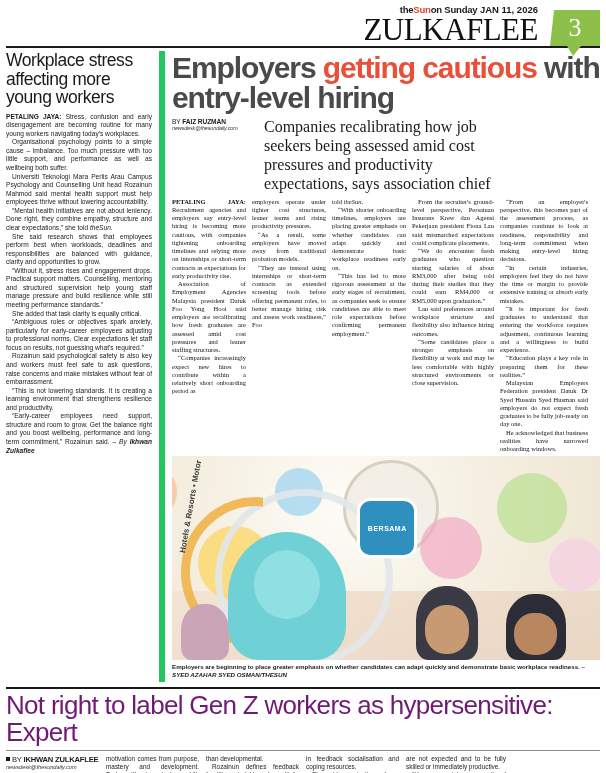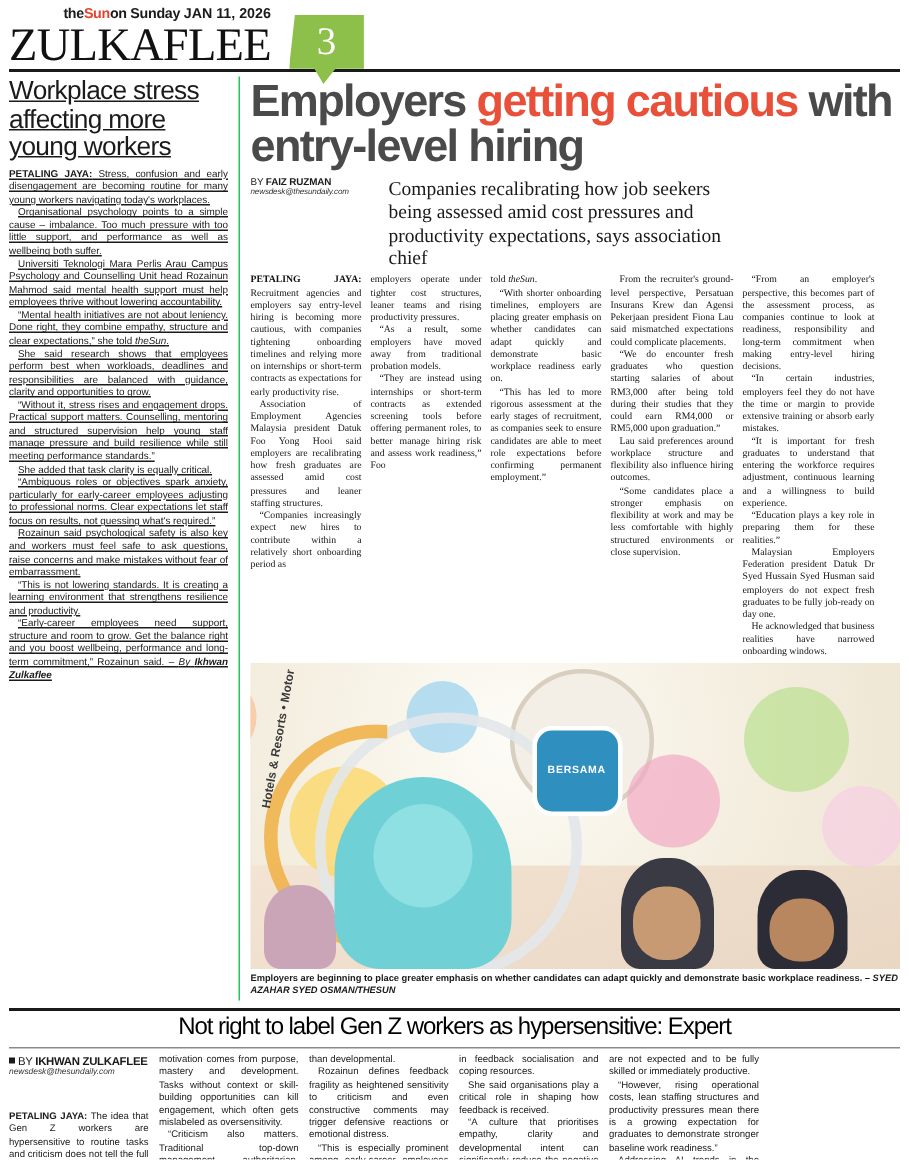--- a/index.html
+++ b/index.html
@@ -8,21 +8,21 @@
     background: #ffffff;
     font-family: "Liberation Sans", sans-serif;
     color: #1a1a1a;
     overflow: hidden;
   }
   .page { position: relative; width: 606px; height: 773px; padding: 0 6px; }
 
   
   .masthead {
     position: relative; height: 44px;
-    display: flex; align-items: flex-start;
+    display: flex; justify-content: flex-end; align-items: flex-start;
     padding-top: 4px;
   }
   .mast-right { position: relative; text-align: right; padding-right: 6px; }
   .mast-kicker {
     font-size: 9.5px; font-weight: bold; letter-spacing: -0.2px;
     white-space: nowrap; margin-bottom: 0px; padding-right: 56px;
   }
   .mast-the { color: #1a1a1a; }
   .mast-sun { color: #e0452f; }
   .mast-onsunday { color: #1a1a1a; }
@@ -42,22 +42,22 @@
   .pagetag span {
     font-family: "Liberation Serif", serif;
     color: #fff; font-size: 26px; line-height: 1; padding-top: 5px; font-weight: normal;
   }
 
   
   .rule-thick { border-top: 2px solid #1a1a1a; margin: 2px 0 0 0; }
 
   
   .top-wrap { display: flex; margin-top: 3px; }
-  .col-left { width: 153px; padding-right: 7px; text-decoration: underline; }
-  .col-main { flex: 1; padding-left: 7px; border-left: 1px solid #22c55e; }
+  .col-left { width: 153px; padding-right: 7px; }
+  .col-main { flex: 1; padding-left: 7px; border-left: 6px solid #22c55e; }
 
   
   .side-head {
     font-size: 17.5px; line-height: 1.06; letter-spacing: -0.45px;
     font-weight: normal; color: #1a1a1a; margin-bottom: 6px;
   }
   .side-body { font-size: 6.6px; line-height: 1.30; text-align: justify; }
   .side-body p { text-indent: 6px; }
   .side-body p:first-child { text-indent: 0; }
   .side-body .lead-loc { font-weight: bold; }
@@ -72,21 +72,21 @@
   .headline .hl-red { color: #e8503a; }
 
   
   .by-stand { display: flex; gap: 8px; margin-bottom: 4px; }
   .byline-block { width: 84px; flex: none; }
   .byline-name { font-size: 6.6px; font-weight: bold; letter-spacing: -0.1px; }
   .byline-name .by-word { font-weight: normal; }
   .byline-mail { font-size: 5.4px; font-style: italic; color: #333; letter-spacing: -0.1px; }
   .standfirst {
     font-family: "Liberation Serif", serif;
-    font-size: 13px; line-height: 1.18; color: #1a1a1a;
+    font-size: 16px; line-height: 1.18; color: #1a1a1a;
     width: 238px; flex: none;
   }
 
   
   .main-cols { display: flex; }
   .mcol { width: 80px; padding-right: 6px; }
   .mcol.w-r { width: 88px; }
   .artbody {
     font-family: "Liberation Serif", serif;
     font-size: 6.5px; line-height: 1.27; text-align: justify; color: #111;
@@ -146,22 +146,22 @@
 
   .caption {
     font-size: 6.2px; line-height: 1.32; font-weight: bold; color: #1a1a1a;
     margin-top: 3px; padding-bottom: 2px;
   }
   .caption .credit { font-style: italic; font-weight: bold; }
 
   
   .bot-sep { border-top: 2px solid #1a1a1a; margin: 5px 0 3px 0; }
   .bot-headline {
-    font-size: 16px; line-height: 1.04; letter-spacing: -0.7px;
-    color: #000000; font-weight: normal; margin-bottom: 4px; text-align: center;
+    font-size: 26px; line-height: 1.04; letter-spacing: -0.7px;
+    color: #701a75; font-weight: normal; margin-bottom: 4px;
   }
   .bot-rule { border-top: 1px solid #8a8a8a; margin-bottom: 4px; }
   .bot-cols { display: flex; }
   .bcol { width: 100px; padding-right: 7px; }
   .bcol:last-child { padding-right: 0; }
   .bot-byline { margin-bottom: 23px; }
   .bot-byline .bn { font-size: 7.6px; font-weight: bold; letter-spacing: -0.2px; }
   .bot-byline .bn .by-word { font-weight: normal; }
   .sq { display: inline-block; width: 4px; height: 4px; background: #1a1a1a; margin-right: 2px; vertical-align: 1px; }
   .bot-byline .bm { font-size: 5.6px; font-style: italic; color: #333; }

